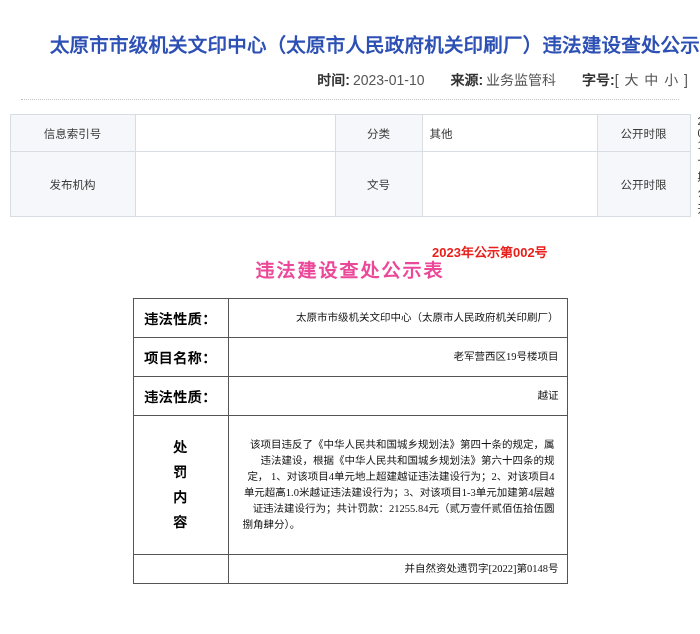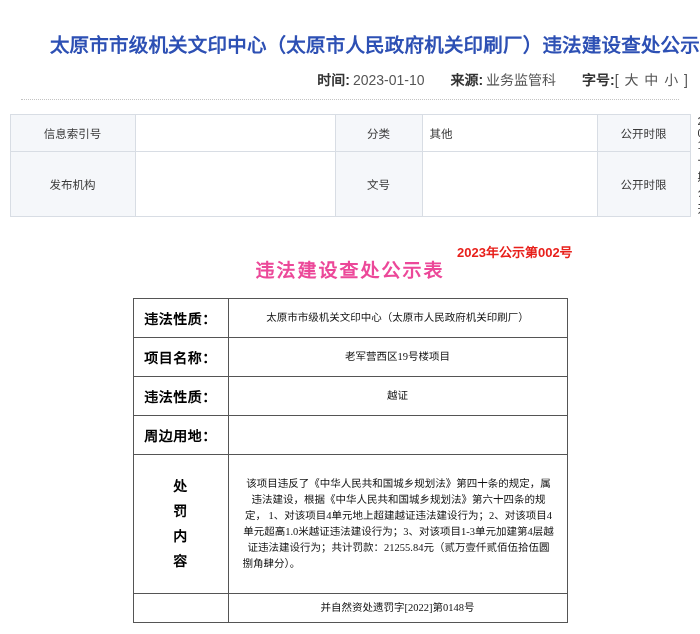--- a/index.html
+++ b/index.html
@@ -94,21 +94,21 @@
     text-align: center;
     font-family: "Liberation Serif", "DejaVu Serif", serif;
     font-size: 19px;
     font-weight: bold;
     color: #ec4899;
     margin-top: 38px;
     letter-spacing: 2px;
   }
   .notice-no {
     position: absolute;
-    left: 457px;
+    left: 432px;
     top: 229px;
     color: #e8201b;
     font-size: 13px;
     font-weight: bold;
     font-family: "Liberation Sans", "DejaVu Sans", sans-serif;
     letter-spacing: 0px;
     white-space: nowrap;
   }
 
   
@@ -126,21 +126,21 @@
   .main-table td.key {
     width: 90px;
     text-align: center;
     font-size: 14px;
     font-weight: bold;
     color: #000;
     letter-spacing: 0.5px;
     padding: 6px 2px;
   }
   .main-table td.value {
-    text-align: center;
+    text-align: right;
     font-size: 10.5px;
     color: #111;
     padding: 6px 8px;
     line-height: 16px;
   }
   .main-table tr.row-h td { height: 26px; }
 
   .key-vertical {
     font-size: 14.5px;
     font-weight: bold;
@@ -215,24 +215,20 @@
         <td class="value">太原市市级机关文印中心（太原市人民政府机关印刷厂）</td>
       </tr>
       <tr class="row-h">
         <td class="key">项目名称：</td>
         <td class="value">老军营西区19号楼项目</td>
       </tr>
       <tr class="row-h">
         <td class="key">违法性质：</td>
         <td class="value">越证</td>
       </tr>
-      <tr class="row-h">
-        <td class="key">周边用地：</td>
-        <td class="value"></td>
-      </tr>
       <tr>
         <td class="key key-vertical">
           <span>处</span>
           <span>罚</span>
           <span>内</span>
           <span>容</span>
         </td>
         <td class="value content-cell">该项目违反了《中华人民共和国城乡规划法》第四十条的规定，属违法建设，根据《中华人民共和国城乡规划法》第六十四条的规定， 1、对该项目4单元地上超建越证违法建设行为；2、对该项目4单元超高1.0米越证违法建设行为；3、对该项目1-3单元加建第4层越证违法建设行为；共计罚款：21255.84元（贰万壹仟贰佰伍拾伍圆捌角肆分）。</td>
       </tr>
       <tr>

